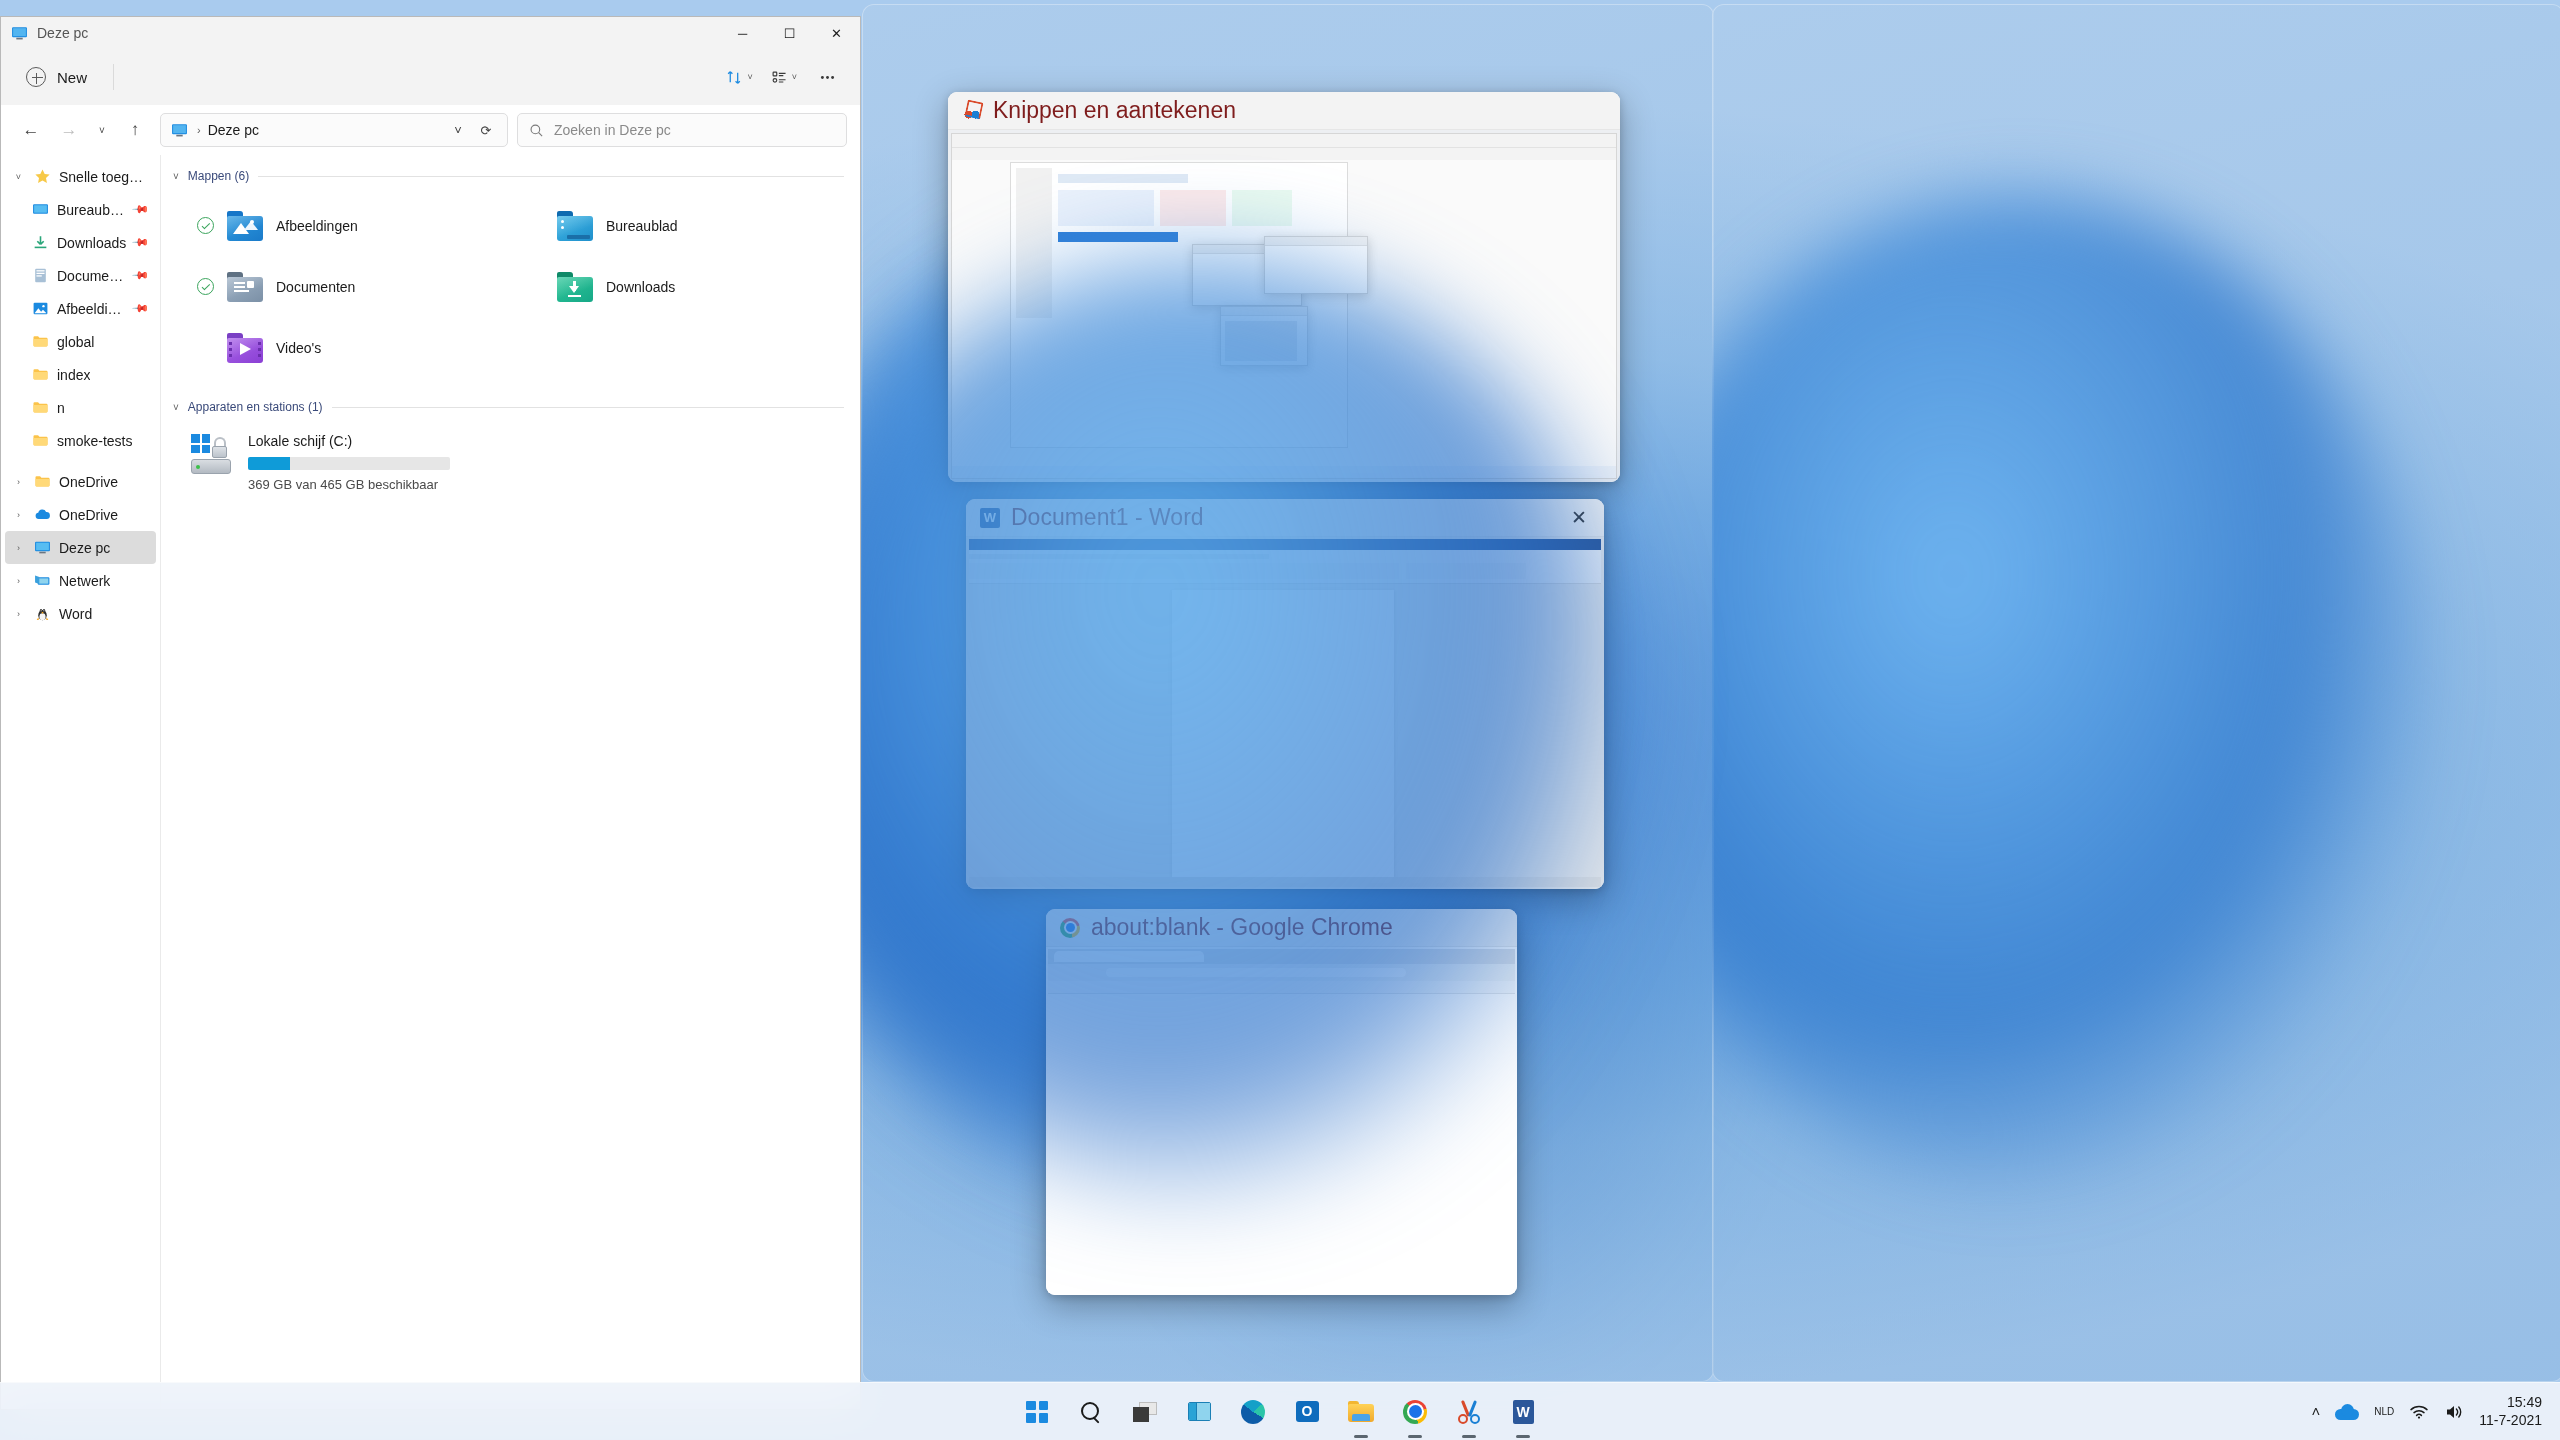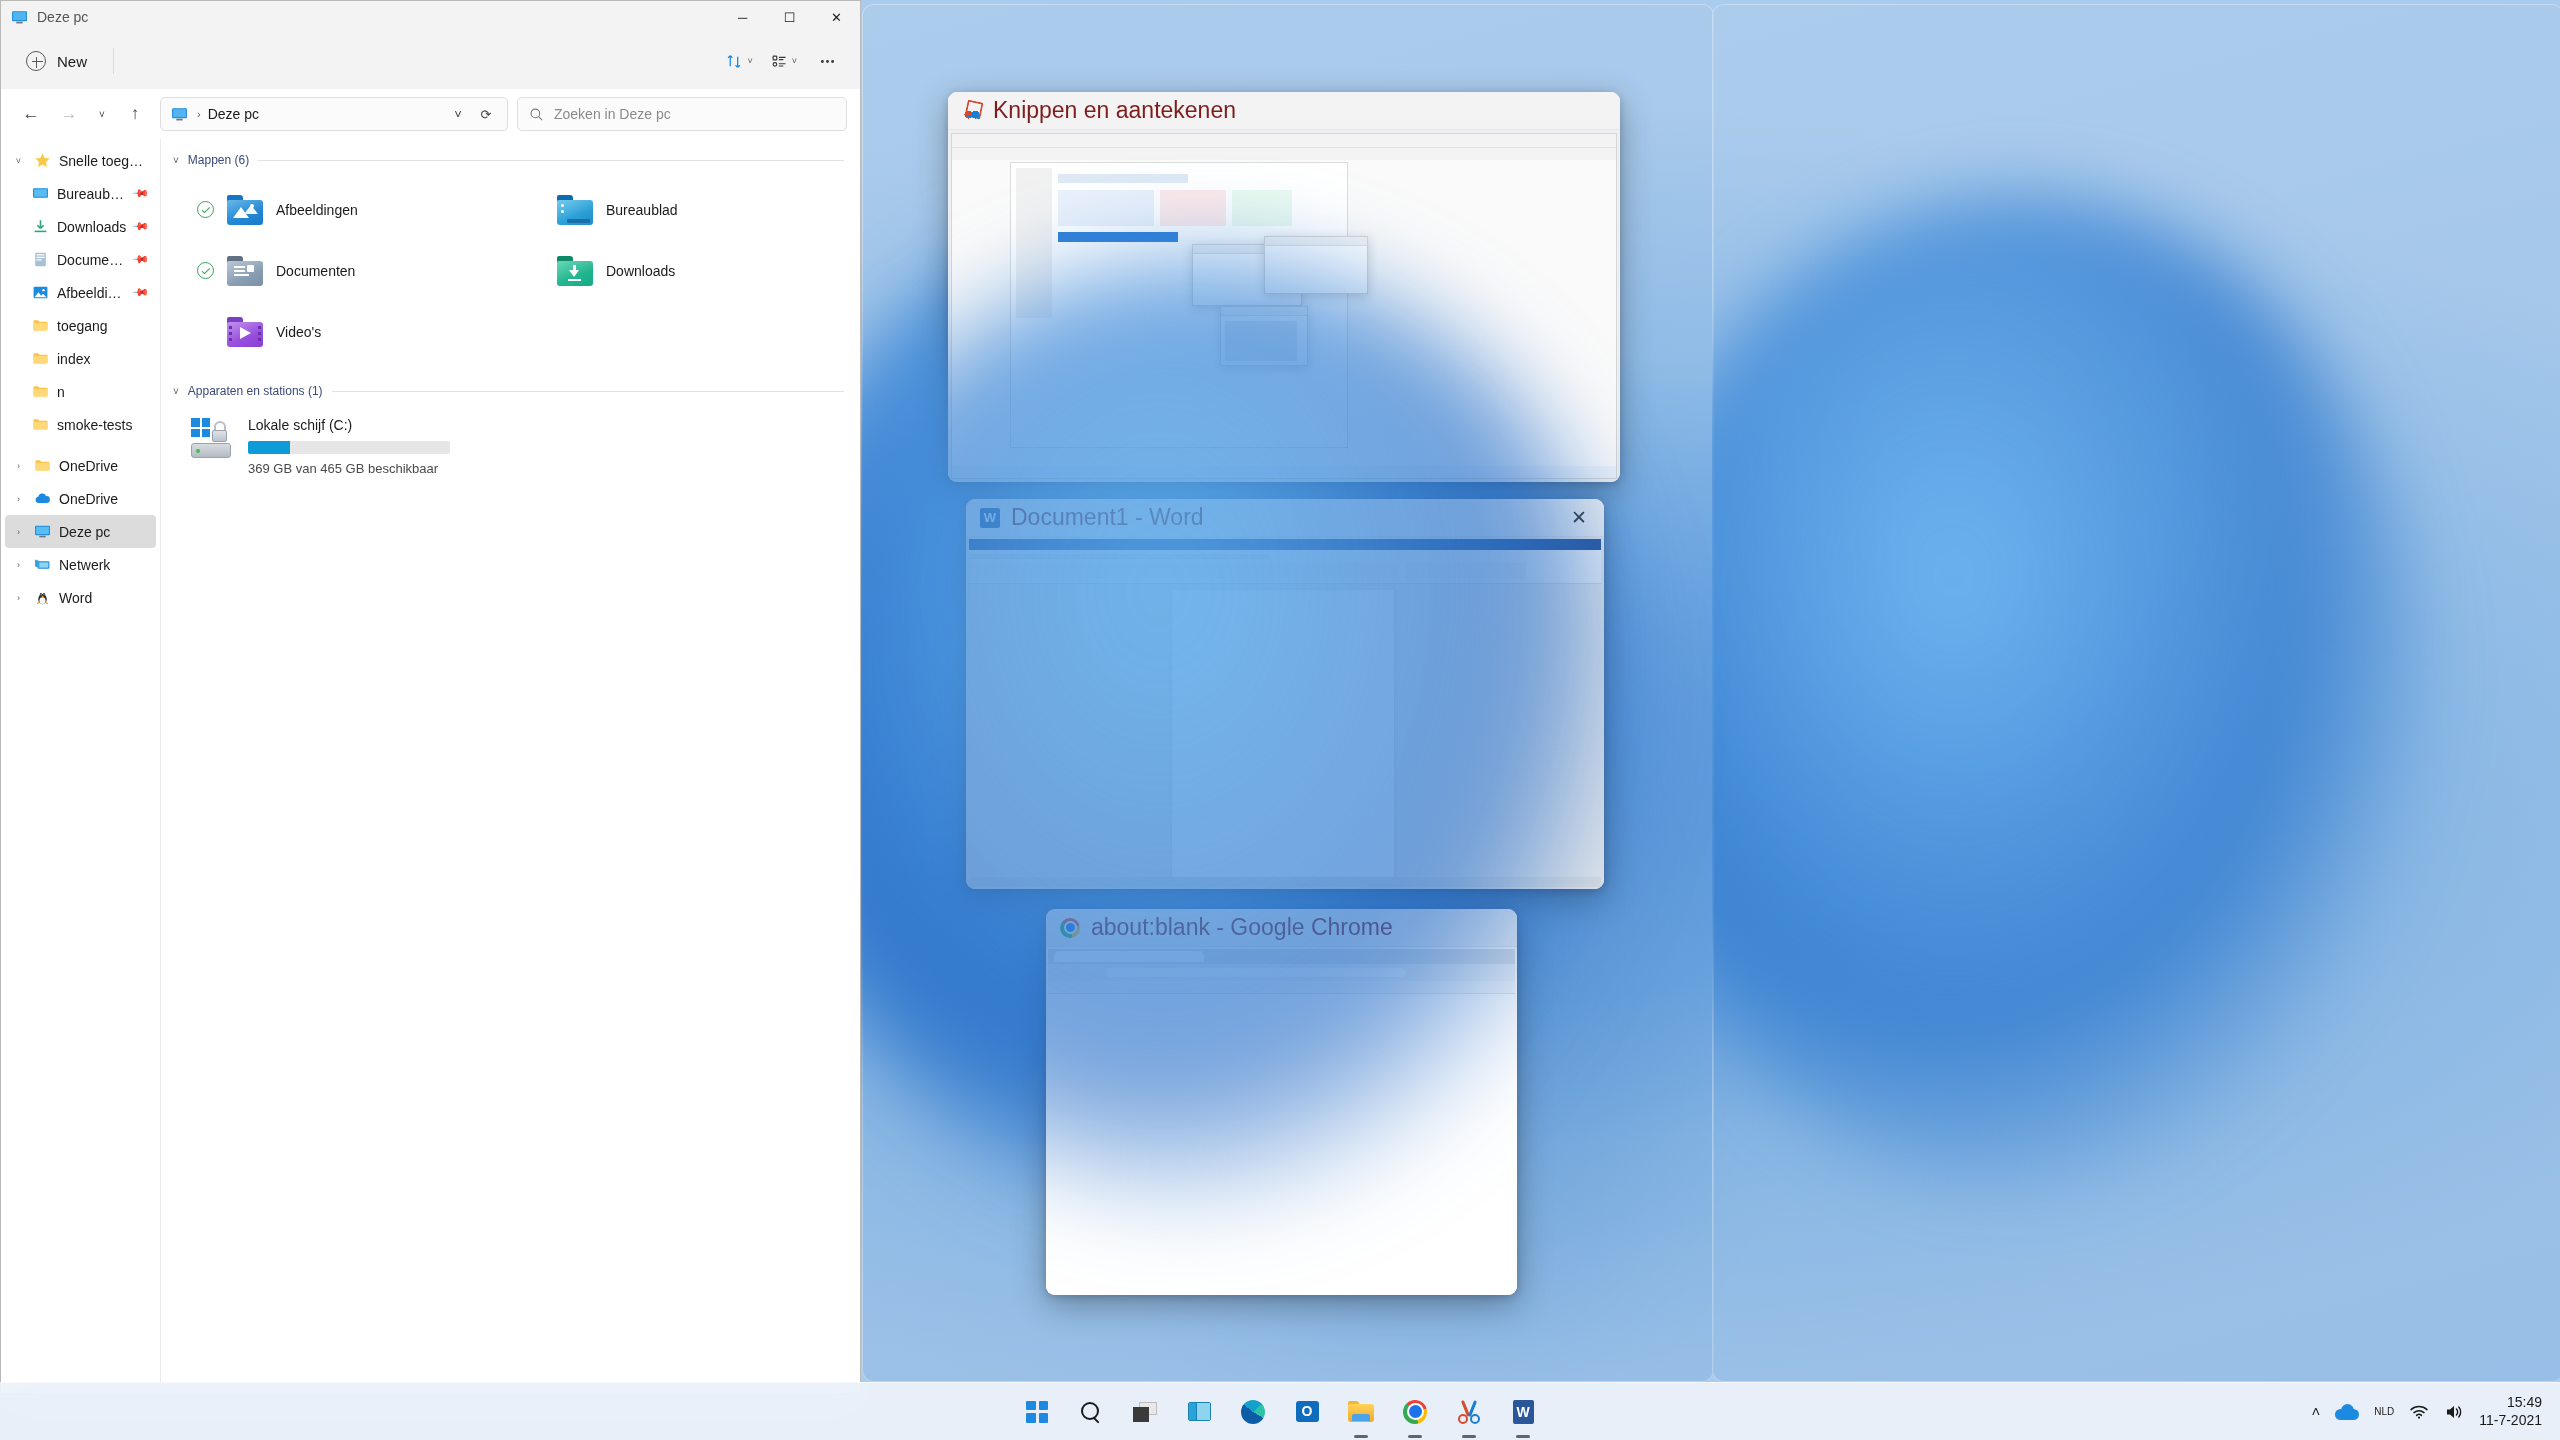--- a/index.html
+++ b/index.html
@@ -81,21 +81,21 @@
   .ico-chrome::after{content:"";position:absolute;inset:5.5px;background:#1a73e8;border-radius:50%;
     box-shadow:0 0 0 2px #fff;}
 
   
   .mini { position:absolute; background:#fff; border:1px solid #d6d6d6; }
   .mini-bar { height:9px; background:#f3f3f3; border-bottom:1px solid #e2e2e2; }
   .strip { position:absolute; background:#e9e9e9; }
 
   
   #explorer {
-    position:absolute; left:0; top:0; width:861px; height:1394px;
+    position:absolute; left:0; top:16px; width:861px; height:1394px;
     background:#fff; border:1px solid #b9b9b9;
     display:flex; flex-direction:column; overflow:hidden;
   }
   .win-titlebar {
     height:32px; background:#f3f3f3; display:flex; align-items:center;
     padding-left:10px; flex:none;
   }
   .win-titlebar .wt-icon { width:17px; height:17px; margin-right:9px; }
   .win-titlebar .wt-text { font-size:14px; color:#555; }
   .win-ctrls { margin-left:auto; display:flex; height:32px; }
@@ -510,21 +510,21 @@
         </svg>
         <span class="lbl">Afbeeldingen</span>
         <span class="pin">📌</span>
       </div>
 
       <div class="navitem indent">
         <svg class="ni" viewBox="0 0 16 16">
           <path d="M1.4 4a1 1 0 011-1h3.3l1.3 1.4h6.6a1 1 0 011 1v6.2a1 1 0 01-1 1H2.4a1 1 0 01-1-1z" fill="#fbc34a"></path>
           <path d="M1.4 5.6h13.2v6.2a1 1 0 01-1 1H2.4a1 1 0 01-1-1z" fill="#ffd978"></path>
         </svg>
-        <span class="lbl">toegang</span>
+        <span class="lbl">global</span>
       </div>
 
       <div class="navitem indent">
         <svg class="ni" viewBox="0 0 16 16">
           <path d="M1.4 4a1 1 0 011-1h3.3l1.3 1.4h6.6a1 1 0 011 1v6.2a1 1 0 01-1 1H2.4a1 1 0 01-1-1z" fill="#fbc34a"></path>
           <path d="M1.4 5.6h13.2v6.2a1 1 0 01-1 1H2.4a1 1 0 01-1-1z" fill="#ffd978"></path>
         </svg>
         <span class="lbl">index</span>
       </div>
 

